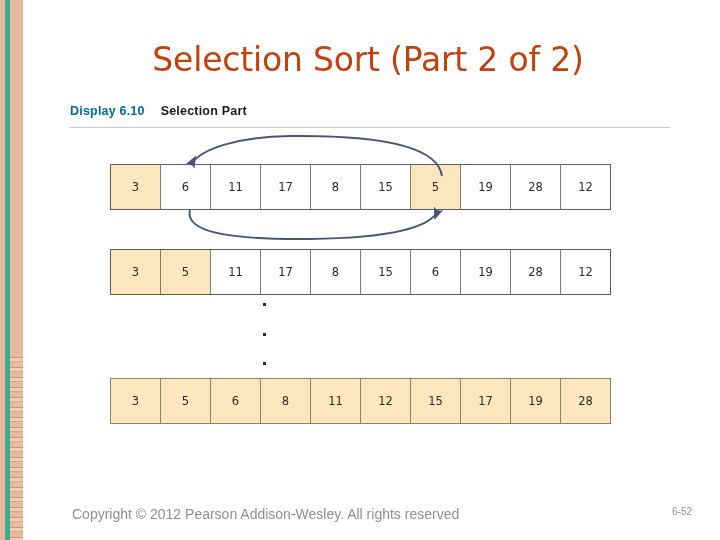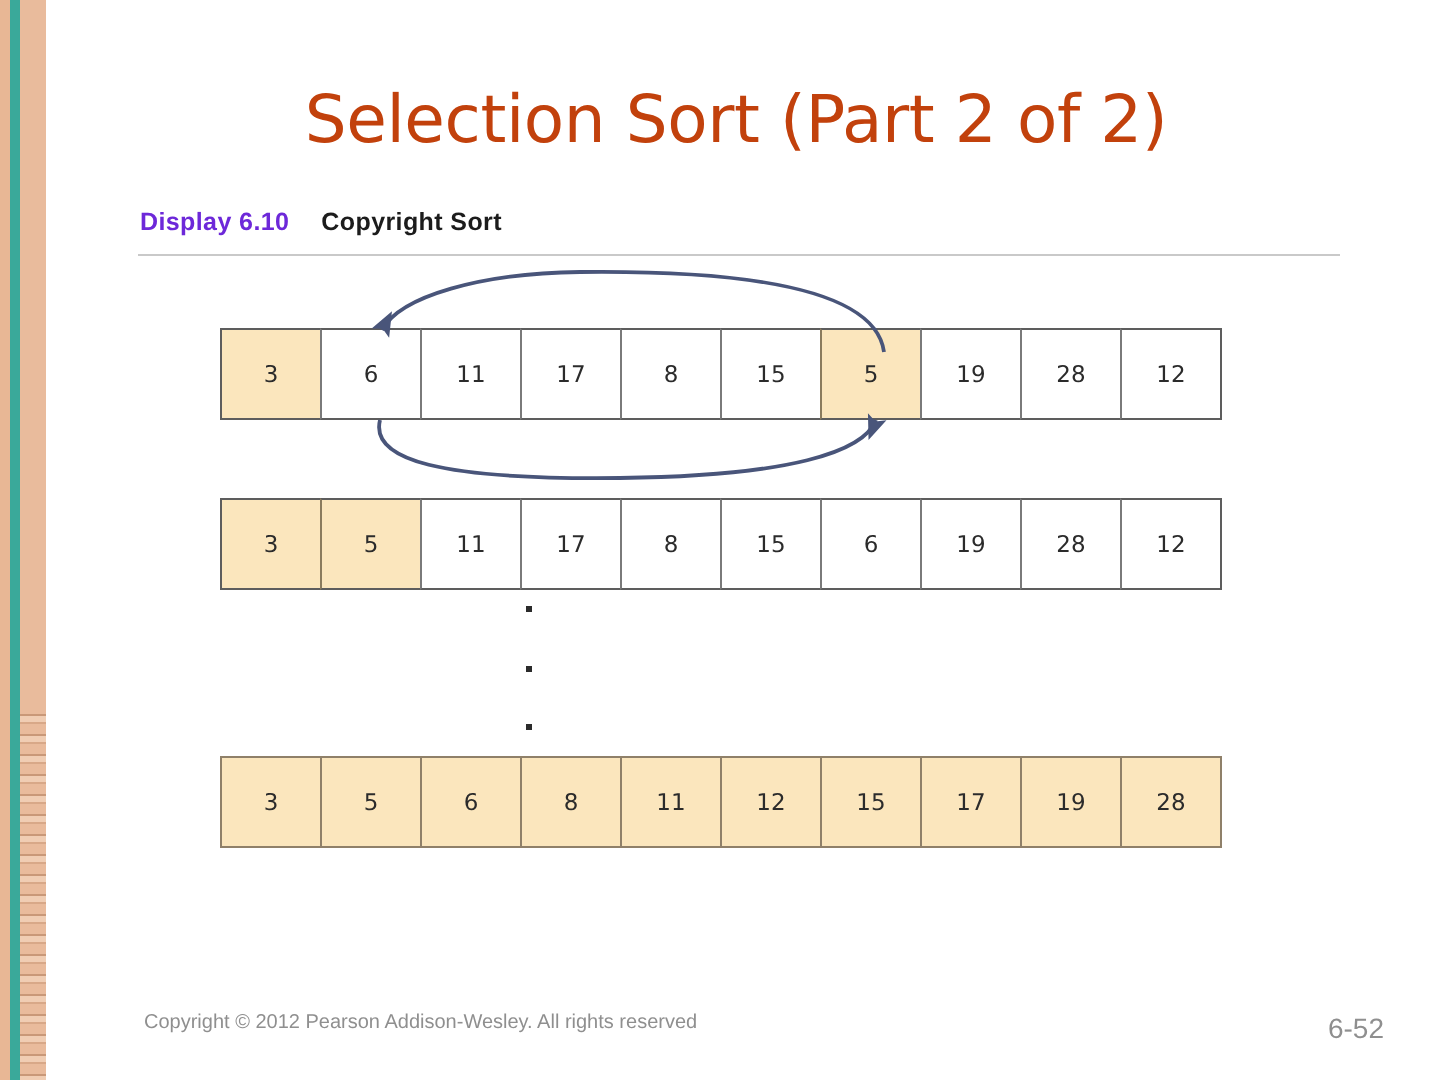--- a/index.html
+++ b/index.html
@@ -66,21 +66,21 @@
   
   #figure-caption {
     position: absolute;
     left: 70px;
     top: 104px;
     width: 600px;
     height: 20px;
     font-size: 12.5px;
   }
   #caption-display {
-    color: #6d28d9;
+    color: #0369a1;
     font-weight: bold;
     letter-spacing: 0.2px;
   }
   #caption-title {
     color: #1c1c1c;
     font-weight: bold;
     margin-left: 16px;
     letter-spacing: 0.2px;
   }
   #caption-rule {
@@ -158,46 +158,46 @@
     width: 3px;
     height: 3px;
     background: #2b2b2b;
   }
 
   
   #footer-copyright {
     position: absolute;
     left: 72px;
     top: 506px;
-    font-size: 10px;
+    font-size: 14px;
     color: #8f8f8f;
     white-space: nowrap;
   }
   #footer-slide-number {
     position: absolute;
     right: 28px;
     top: 506px;
-    font-size: 14px;
+    font-size: 10px;
     color: #8f8f8f;
   }
 </style>
 </head>
 <body>
 
 <div id="left-strip">
   <div class="strip-peach-thin"></div>
   <div class="strip-teal"></div>
   <div class="strip-peach-wide"></div>
   <div class="strip-stripes"></div>
 </div>
 
 <div id="slide-title">Selection Sort (Part 2 of 2)</div>
 
 <div id="figure-caption">
-  <span id="caption-display">Display 6.10</span><span id="caption-title">Copyright Sort</span>
+  <span id="caption-display">Display 6.10</span><span id="caption-title">Selection Part</span>
 </div>
 <div id="caption-rule"></div>
 
 <div class="array-row" id="array-row-0">
     <div class="cell hl">3</div>
     <div class="cell">6</div>
     <div class="cell">11</div>
     <div class="cell">17</div>
     <div class="cell">8</div>
     <div class="cell">15</div>

